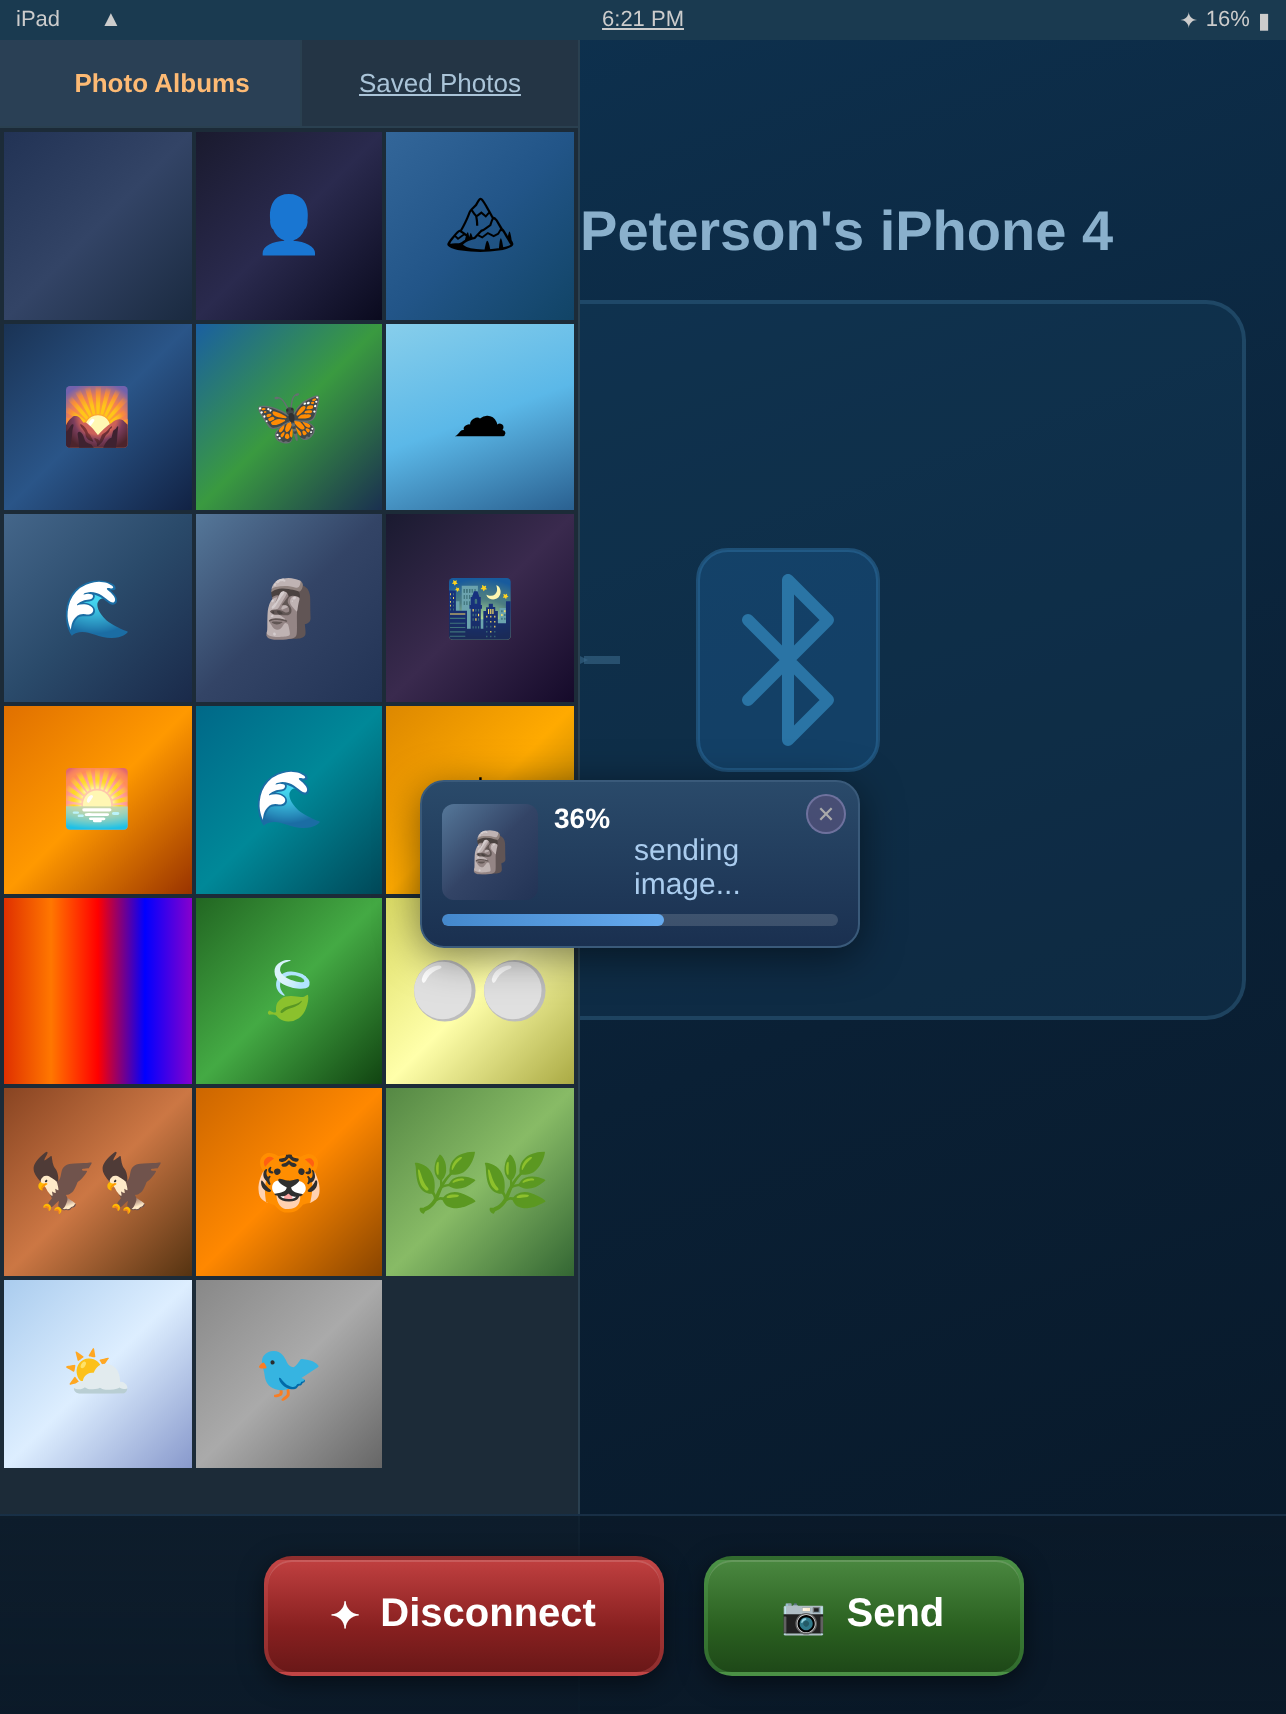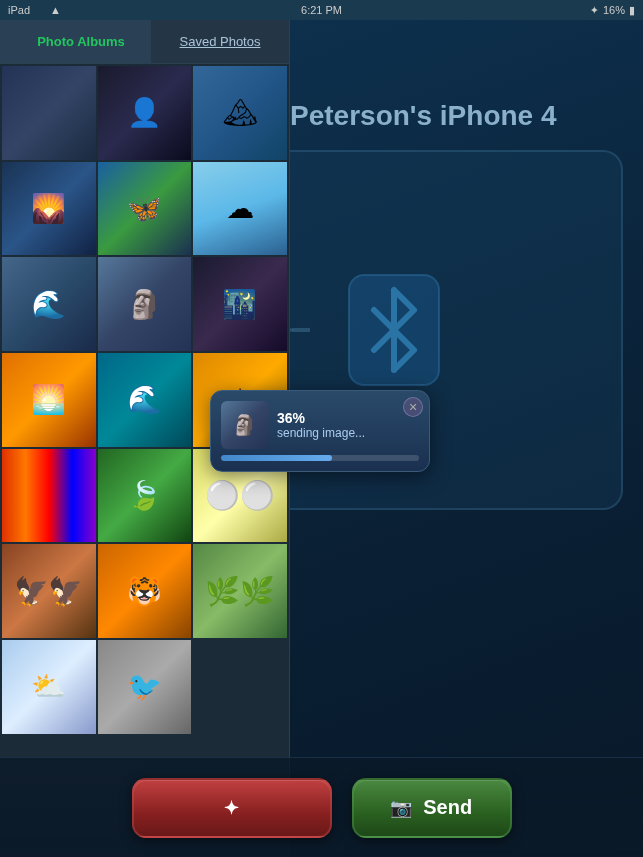--- a/index.html
+++ b/index.html
@@ -20,21 +20,21 @@
       background: #1a3a50;
       display: flex;
       align-items: center;
       justify-content: space-between;
       padding: 0 8px;
       font-size: 11px;
       color: #ccc;
       z-index: 100;
     }
     .status-bar-left { display: flex; align-items: center; gap: 20px; }
-    .status-bar-center { position: absolute; left: 50%; transform: translateX(-50%); }
+    .status-bar-center { position: absolute; left: 50%; transform: translateX(-50%); text-decoration: underline; }
     .status-bar-right { display: flex; align-items: center; gap: 4px; margin-left: auto; }
 
     
     .main-bg {
       position: absolute;
       top: 20px; left: 0; right: 0; bottom: 0;
       background: linear-gradient(160deg, #0e3352 0%, #0a2035 60%, #081828 100%);
     }
 
     
@@ -108,21 +108,21 @@
       display: flex;
       align-items: center;
       justify-content: center;
       font-size: 13px;
       color: #aac4d8;
       cursor: pointer;
       border-right: 1px solid #2a4050;
     }
     .tab-item.active {
       background: #2a4055;
-      color: #22c55e;
+      color: #fdba74;
       font-weight: 600;
       padding-left: 12px;
     }
     .tab-item:last-child { border-right: none; text-decoration: underline; }
 
     
     .photo-grid {
       display: grid;
       grid-template-columns: repeat(3, 1fr);
       gap: 2px;
@@ -200,21 +200,22 @@
     }
 
     .progress-percent {
       color: #ffffff;
       font-size: 14px;
       font-weight: 600;
     }
 
     .progress-label {
       color: #aaccee;
-      font-size: 12px;
+      font-size: 15px;
+      margin-left: 40px;
     }
 
     .progress-bar-track {
       width: 100%;
       height: 6px;
       background: rgba(255,255,255,0.15);
       border-radius: 3px;
       overflow: hidden;
     }
 
@@ -428,18 +429,19 @@
     </div>
   </div>
   <div class="progress-bar-track">
     <div class="progress-bar-fill" style="width: 56%;"></div>
   </div>
 </div>
 
 <div class="bottom-bar">
   <button class="btn-disconnect">
     <span style="font-size:18px;">✦</span>
+    <span>Disconnect</span>
   </button>
   <button class="btn-send">
     <span style="font-size:18px;">📷</span>
     <span>Send</span>
   </button>
 </div>
 
 </body></html>

